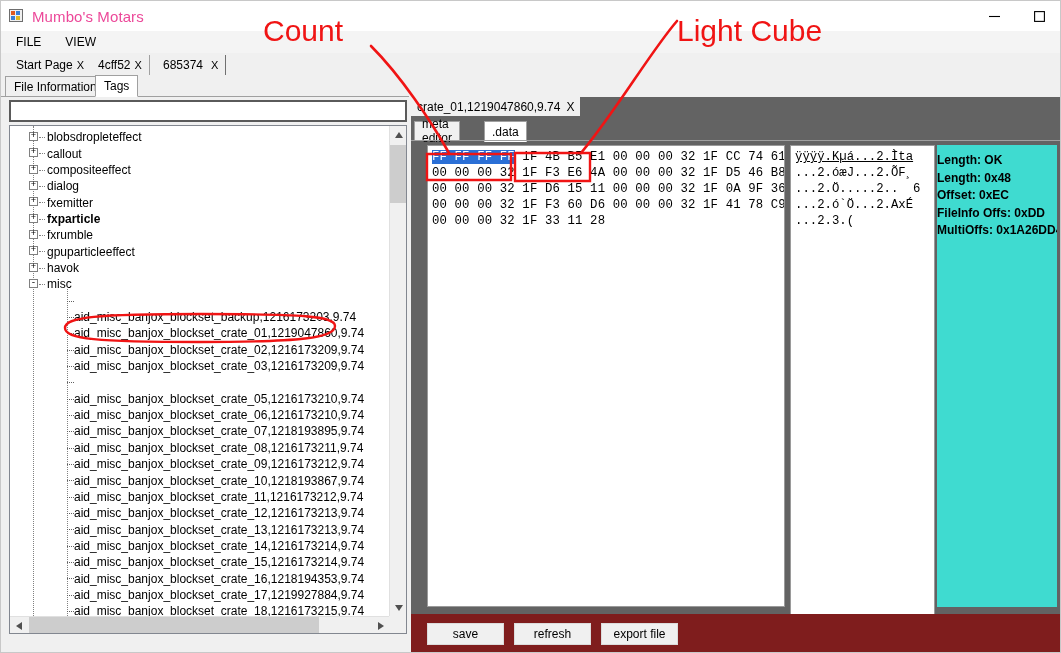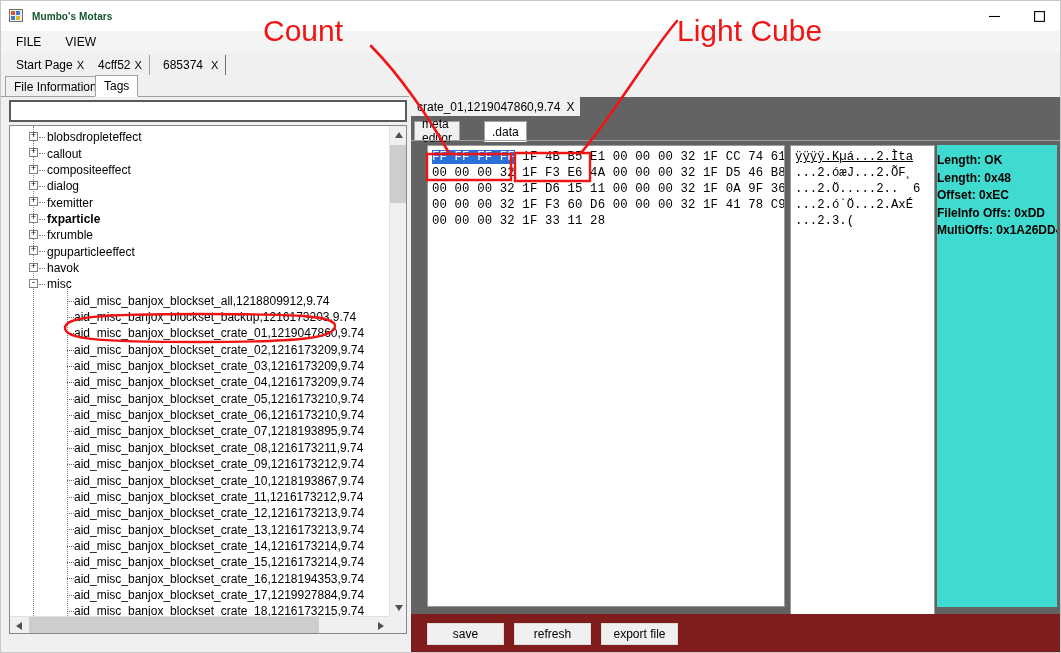--- a/index.html
+++ b/index.html
@@ -23,21 +23,21 @@
     position: absolute; left: 0; top: 0; width: 1061px; height: 30px;
     background: #ffffff;
     display: flex; align-items: center;
   }
   #app-icon {
     width: 16px; height: 16px; margin-left: 8px; margin-right: 7px;
     position: relative; flex: none;
   }
   #app-icon .sq { position: absolute; }
   #title-text {
-    font-size: 10px; color: #14532d; letter-spacing: .1px; font-weight: bold;
+    font-size: 15px; color: #ec4899; letter-spacing: .1px;
   }
   .wbtn {
     width: 45px; height: 30px; display: flex; align-items: center;
     justify-content: center; flex: none;
   }
   #win-controls { position: absolute; right: 0; top: 0; display: flex; }
 
   
   #menubar {
     position: absolute; left: 0; top: 30px; width: 1061px; height: 22px;
@@ -354,41 +354,39 @@
             <span class="dash" style="left: 29px; top: 8px;"></span>
             <span style="margin-left: 7px;">havok</span>
           </div>
           <div class="trow l1" style="position: absolute; left: 0px; right: 0px; top: 150.15px;">
             <span class="expander" style="left: 19px; top: 3px;">-</span>
             <span class="dash" style="left: 29px; top: 8px;"></span>
             <span style="margin-left: 7px;">misc</span>
           </div>
           <div class="trow l2" style="position: absolute; left: 0px; right: 0px; top: 166.5px;">
             <span class="leafdash" style="left: 57px; top: 8px;"></span>
-            <span>aid_misc_banjox_blockset_all,1218809912,9.74</span>
           </div>
           <div class="trow l2" style="position: absolute; left: 0px; right: 0px; top: 182.85px;">
             <span class="leafdash" style="left: 57px; top: 8px;"></span>
             <span>aid_misc_banjox_blockset_backup,1216173203,9.74</span>
           </div>
           <div class="trow l2" style="position: absolute; left: 0px; right: 0px; top: 199.2px;">
             <span class="leafdash" style="left: 57px; top: 8px;"></span>
             <span>aid_misc_banjox_blockset_crate_01,1219047860,9.74</span>
           </div>
           <div class="trow l2" style="position: absolute; left: 0px; right: 0px; top: 215.55px;">
             <span class="leafdash" style="left: 57px; top: 8px;"></span>
             <span>aid_misc_banjox_blockset_crate_02,1216173209,9.74</span>
           </div>
           <div class="trow l2" style="position: absolute; left: 0px; right: 0px; top: 231.9px;">
             <span class="leafdash" style="left: 57px; top: 8px;"></span>
             <span>aid_misc_banjox_blockset_crate_03,1216173209,9.74</span>
           </div>
           <div class="trow l2" style="position: absolute; left: 0px; right: 0px; top: 248.25px;">
             <span class="leafdash" style="left: 57px; top: 8px;"></span>
-            <span>aid_misc_banjox_blockset_crate_04,1216173209,9.74</span>
           </div>
           <div class="trow l2" style="position: absolute; left: 0px; right: 0px; top: 264.6px;">
             <span class="leafdash" style="left: 57px; top: 8px;"></span>
             <span>aid_misc_banjox_blockset_crate_05,1216173210,9.74</span>
           </div>
           <div class="trow l2" style="position: absolute; left: 0px; right: 0px; top: 280.95px;">
             <span class="leafdash" style="left: 57px; top: 8px;"></span>
             <span>aid_misc_banjox_blockset_crate_06,1216173210,9.74</span>
           </div>
           <div class="trow l2" style="position: absolute; left: 0px; right: 0px; top: 297.3px;">

